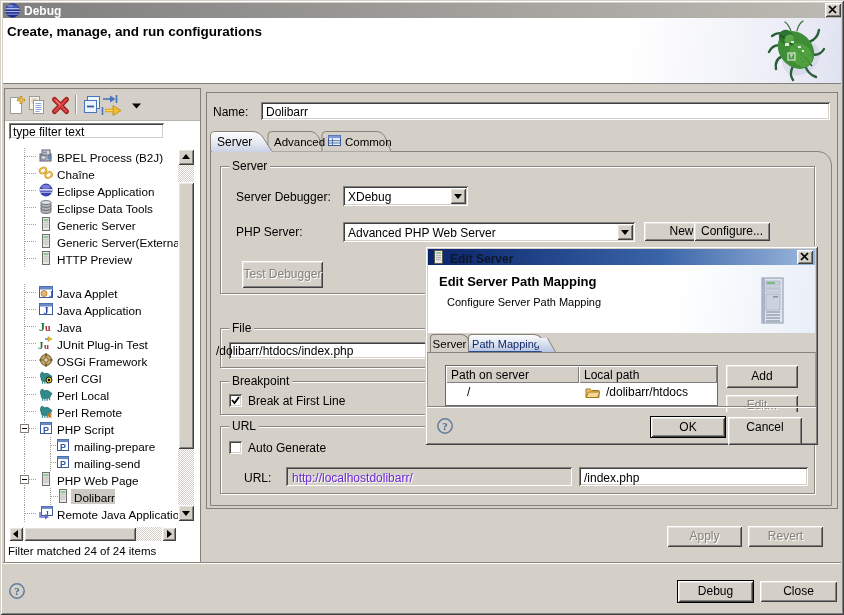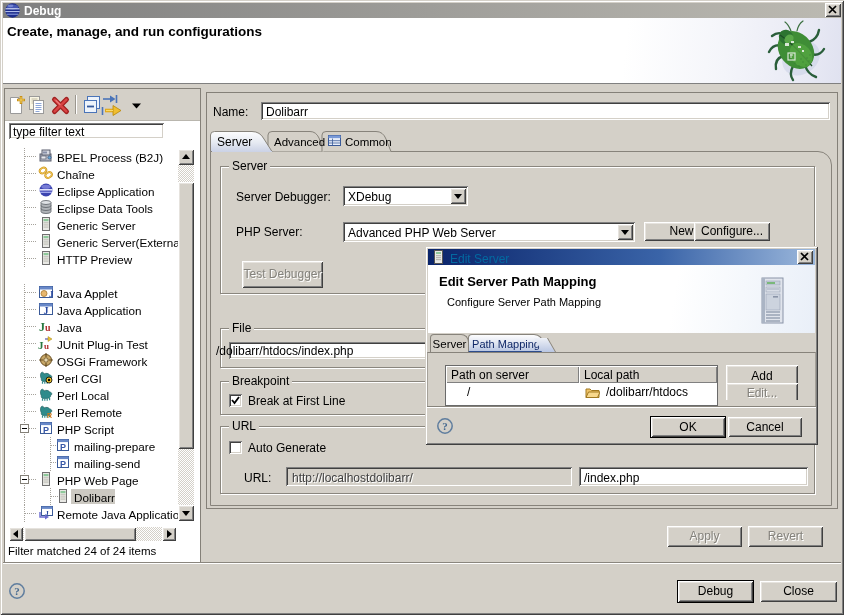--- a/index.html
+++ b/index.html
@@ -515,38 +515,38 @@
     </svg></div>
 <div class="a" style="left:248px;top:394px">Break at First Line</div>
 
 <div class="a grp" style="left:220px;top:426px;width:595px;height:68px">
     <span class="lg">URL</span>
   </div>
 <div class="a cb" style="left:229px;top:441px;width:13px;height:13px"></div>
 <div class="a" style="left:248px;top:441px">Auto Generate</div>
 <div class="a" style="left:244px;top:471px">URL:</div>
 <div class="a" style="left:286px;top:467px;width:286px;height:19px;background:#d4d0c8;box-shadow:inset 1px 1px 0 #808080,inset -1px -1px 0 #fff,inset 2px 2px 0 #404040,inset -2px -2px 0 #d4d0c8"></div>
-<div class="a dis" style="left:292px;top:471px;color:#404040">http://localhostdolibarr/</div>
+<div class="a dis" style="left:292px;top:471px;color:#6d28d9">http://localhostdolibarr/</div>
 <div class="a sunk" style="left:579px;top:467px;width:229px;height:19px"></div>
 <div class="a" style="left:584px;top:471px">/index.php</div>
 
 <div class="a btn dis" style="left:667px;top:526px;width:75px;height:21px;line-height:21px">Apply</div>
 <div class="a btn dis" style="left:748px;top:526px;width:75px;height:21px;line-height:21px">Revert</div>
 
 <div id="dlg" class="a" style="left:425px;top:246px;width:393px;height:199px;background:#d4d0c8;box-shadow:inset 1px 1px 0 #d4d0c8,inset -1px -1px 0 #404040,inset 2px 2px 0 #fff,inset -2px -2px 0 #808080">
 
   <div class="a" style="left:3px;top:3px;width:387px;height:16px;background:linear-gradient(to right,#0a246a,#3a64a8 60%,#9cb8dc)"></div>
   <div class="a" style="left:7px;top:4px"><svg width="13" height="14" viewBox="0 0 13 14">
         <rect x="2.5" y="0.5" width="8" height="13" fill="#e8e8e4" stroke="#555"></rect>
         <rect x="4" y="2" width="5" height="2" fill="#8ec89a"></rect>
         <rect x="4" y="5" width="5" height="1.2" fill="#b8b8b0"></rect>
         <rect x="4" y="7" width="5" height="1.2" fill="#b8b8b0"></rect>
         <rect x="4" y="9" width="5" height="1.2" fill="#b8b8b0"></rect>
       </svg></div>
-  <div class="a" style="left:25px;top:6px;font-weight:normal;color:#0369a1;font-size:12px">Edit Server</div>
+  <div class="a" style="left:25px;top:6px;font-weight:bold;color:#0f172a;font-size:12px">Edit Server</div>
   <div class="a raised" style="left:372px;top:4px;width:16px;height:14px"><svg width="16" height="14">
         <path d="M4 3 L11 10 M11 3 L4 10" stroke="#000" stroke-width="1.7"></path>
       </svg></div>
 
   <div class="a" style="left:3px;top:19px;width:387px;height:68px;background:linear-gradient(100deg,#fff 63%,#f5f8fc 80%,#e9eff8)"></div>
   <div class="a" style="left:14px;top:28px;font-weight:bold;font-size:13px">Edit Server Path Mapping</div>
   <div class="a" style="left:22px;top:50px;font-size:11px">Configure Server Path Mapping</div>
   <div class="a" style="left:336px;top:31px"><svg width="24" height="47" viewBox="0 0 24 47">
         <rect x="1" y="1" width="21" height="45" fill="#e0e4ec" stroke="#8a94a8"></rect>
         <rect x="1" y="1" width="3" height="45" fill="#aab4c4"></rect>
@@ -570,27 +570,27 @@
   <div class="a" style="left:26px;top:122px">Path on server</div>
   <div class="a" style="left:159px;top:122px">Local path</div>
   <div class="a" style="left:42px;top:139px">/</div>
   <div class="a" style="left:160px;top:140px"><svg width="15" height="13" viewBox="0 0 15 13">
         <path d="M1 3 h4 l1.5 1.5 H14 v7 H1 z" fill="#f0c468" stroke="#a07820"></path>
         <path d="M1 11.5 l2.5-5.5 H15 l-2.5 5.5 z" fill="#f8d88c" stroke="#a07820"></path>
       </svg></div>
   <div class="a" style="left:181px;top:139px">/dolibarr/htdocs</div>
 
   <div class="a btn" style="left:301px;top:119px;width:72px;height:23px;line-height:23px">Add</div>
-  <div class="a" style="left:301px;top:137px;width:72px;height:17px;overflow:hidden">
+  <div class="a" style="left:301px;top:149px;width:72px;height:17px;overflow:hidden">
       <div class="btn dis a" style="left:0;top:0;width:72px;height:23px;line-height:20px">Edit...</div>
     </div>
 
   <div class="a" style="left:2px;top:160px;width:389px;height:2px;border-top:1px solid #87837b;border-bottom:1px solid #fff"></div>
 
   <div class="a" style="left:12px;top:172px"><svg width="18" height="18" viewBox="0 0 18 18">
         <circle cx="8" cy="8" r="7.2" fill="none" stroke="#5f7d9e" stroke-width="1.5"></circle>
         <text x="8" y="12" font-size="11" font-weight="bold" fill="#44688e" text-anchor="middle" font-family="Liberation Serif">?</text>
       </svg></div>
   <div class="a" style="left:225px;top:170px;width:76px;height:22px;border:1px solid #000">
       <div class="btn a" style="left:0;top:0;width:74px;height:20px;line-height:20px">OK</div>
     </div>
-  <div class="a btn" style="left:303px;top:171px;width:74px;height:20px;line-height:20px">Cancel</div>
+  <div class="a btn" style="left:303px;top:171px;width:74px;height:28px;line-height:20px">Cancel</div>
 </div>
 
 </body></html>

